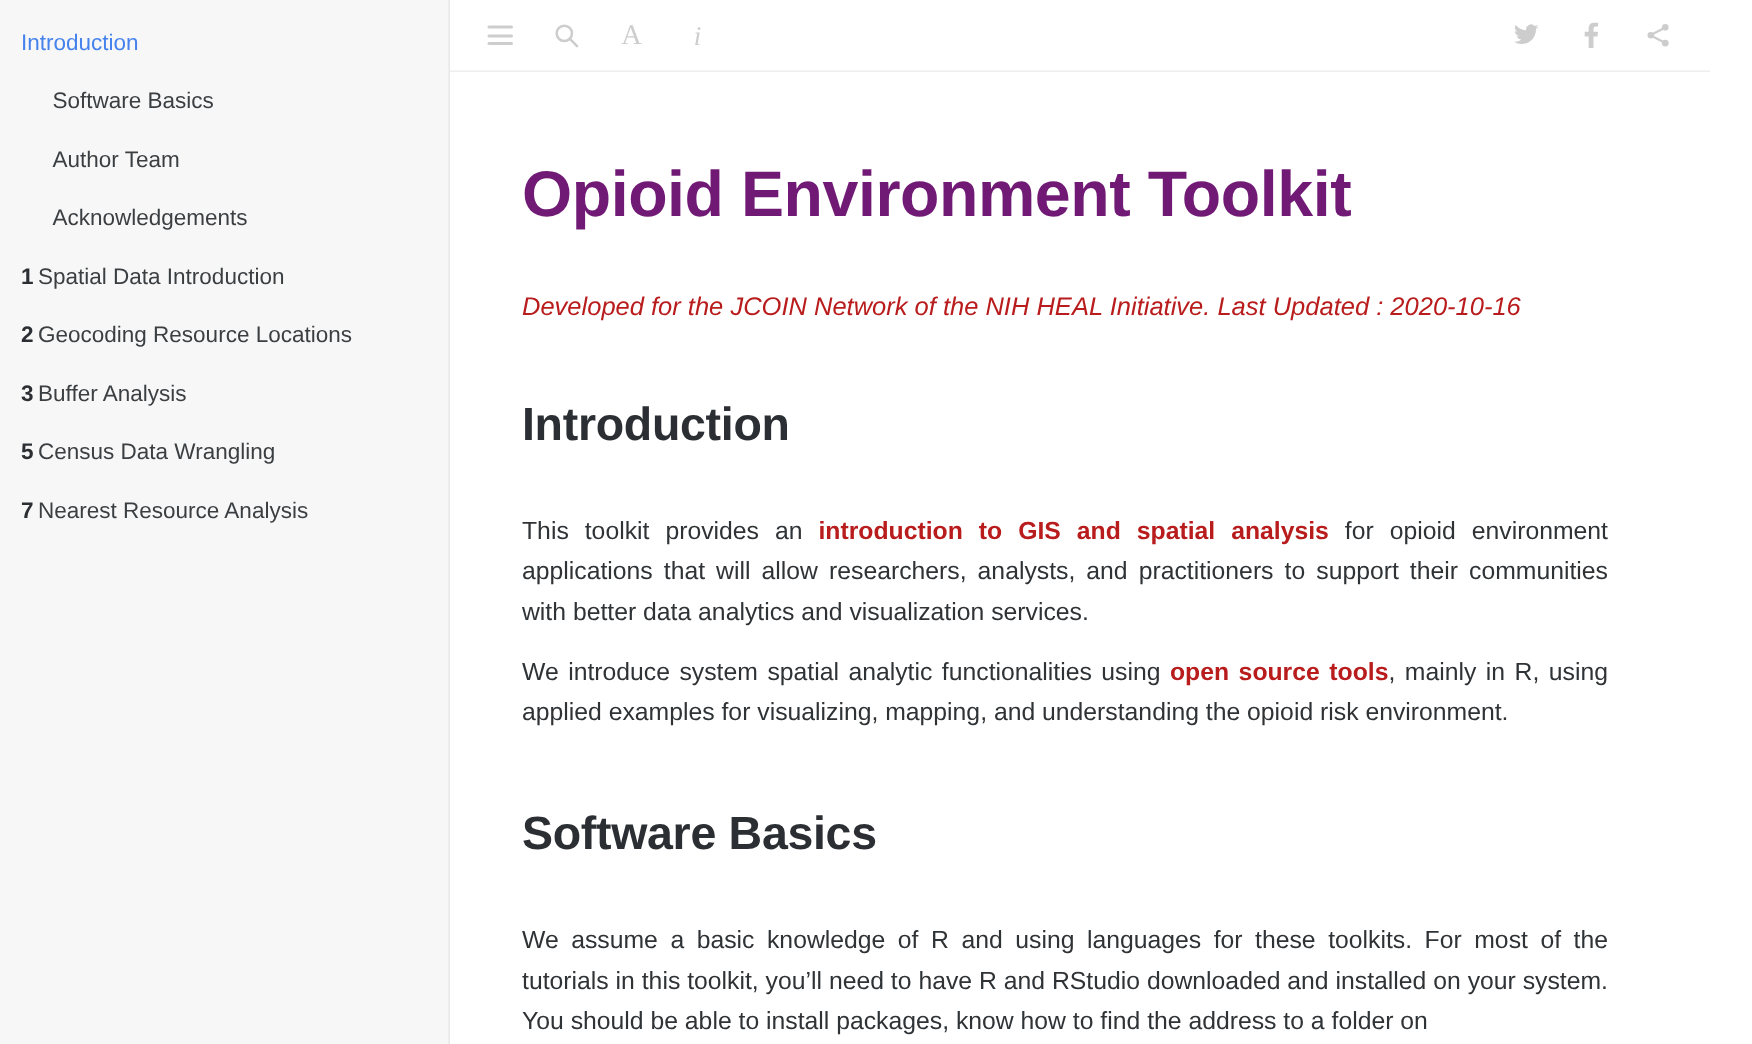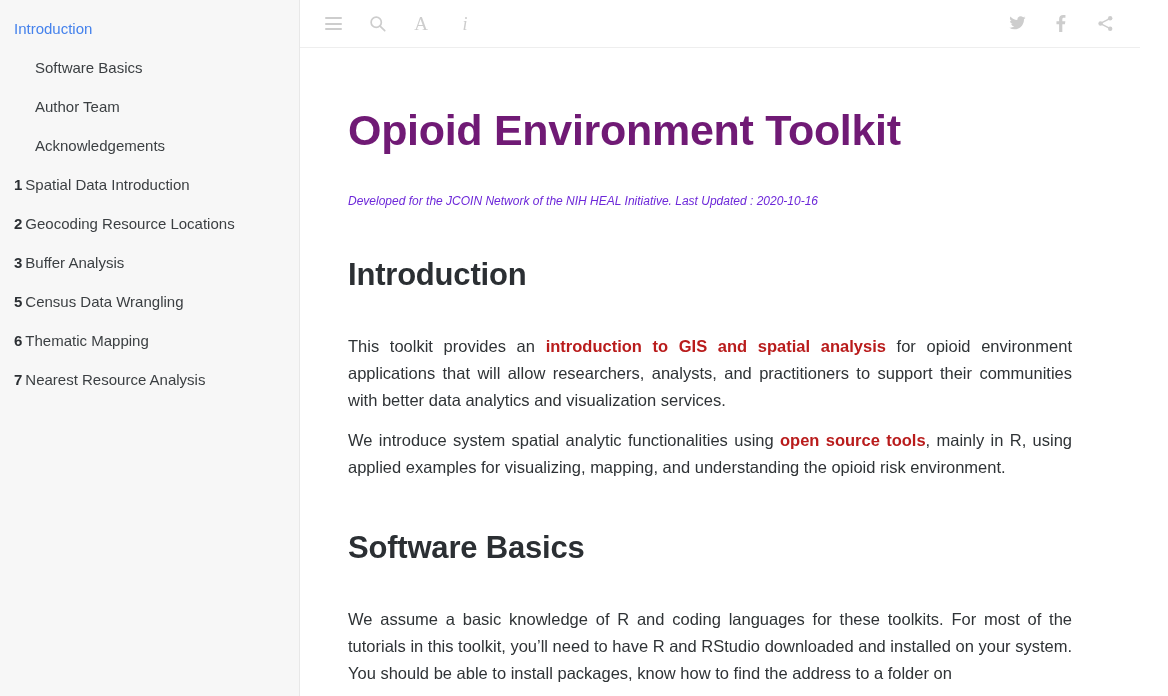--- a/index.html
+++ b/index.html
@@ -100,24 +100,24 @@
   h1.book-title {
     font-size: 43px;
     line-height: 1.12;
     font-weight: bold;
     color: #701a75;
     letter-spacing: -0.3px;
     margin-bottom: 38px;
   }
 
   p.subtitle {
-    font-size: 12px;
+    font-size: 17px;
     line-height: 1.5;
     font-style: italic;
-    color: #6d28d9;
+    color: #b91c1c;
     margin-bottom: 47px;
   }
 
   h2.section {
     font-size: 31px;
     font-weight: bold;
     color: #2b2f33;
     letter-spacing: -0.2px;
     margin-bottom: 40px;
   }
@@ -157,23 +157,20 @@
           <a class="nav-item"><span class="nav-num">1</span><span>Spatial Data Introduction</span></a>
         </li>
         <li>
           <a class="nav-item"><span class="nav-num">2</span><span>Geocoding Resource Locations</span></a>
         </li>
         <li>
           <a class="nav-item"><span class="nav-num">3</span><span>Buffer Analysis</span></a>
         </li>
         <li>
           <a class="nav-item"><span class="nav-num">5</span><span>Census Data Wrangling</span></a>
-        </li>
-        <li>
-          <a class="nav-item"><span class="nav-num">6</span><span>Thematic Mapping</span></a>
         </li>
         <li>
           <a class="nav-item"><span class="nav-num">7</span><span>Nearest Resource Analysis</span></a>
         </li>
       </ul>
   </nav>
 
   <div id="main">
 
     <div id="toolbar">
@@ -244,17 +241,17 @@
       </p>
 
       <p class="body-text">
         <span>We introduce system spatial analytic functionalities using </span><b>open source tools</b><span>, mainly in R, using applied examples for visualizing, mapping, and understanding the opioid risk environment.</span>
       </p>
 
       <div class="gap-lg"></div>
 
       <h2 class="section">Software Basics</h2>
 
-      <p class="body-text">We assume a basic knowledge of R and coding languages for these toolkits. For most of the tutorials in this toolkit, you’ll need to have R and RStudio downloaded and installed on your system. You should be able to install packages, know how to find the address to a folder on</p>
+      <p class="body-text">We assume a basic knowledge of R and using languages for these toolkits. For most of the tutorials in this toolkit, you’ll need to have R and RStudio downloaded and installed on your system. You should be able to install packages, know how to find the address to a folder on</p>
 
     </div>
   </div>
 </div>
 
 </body></html>

